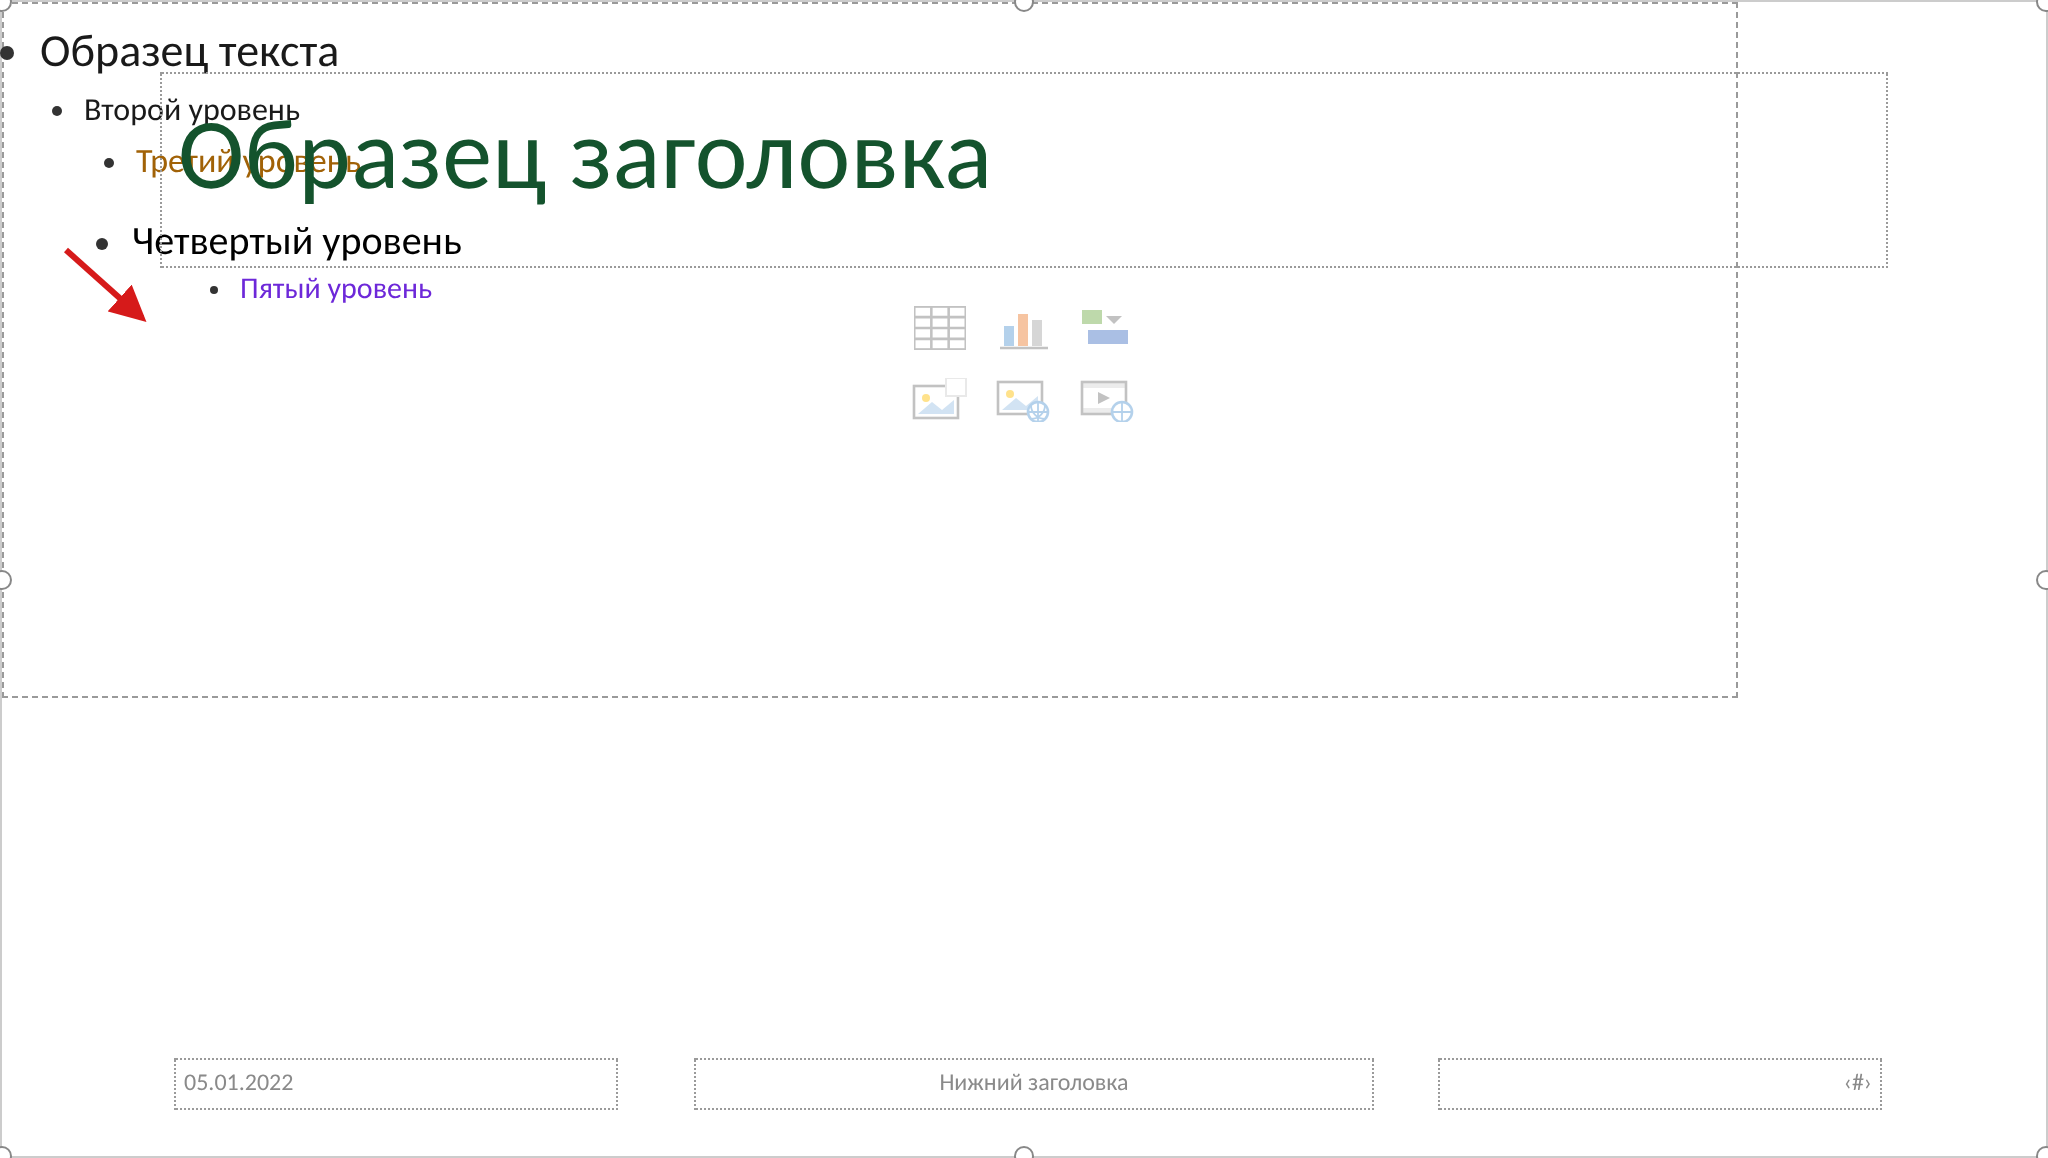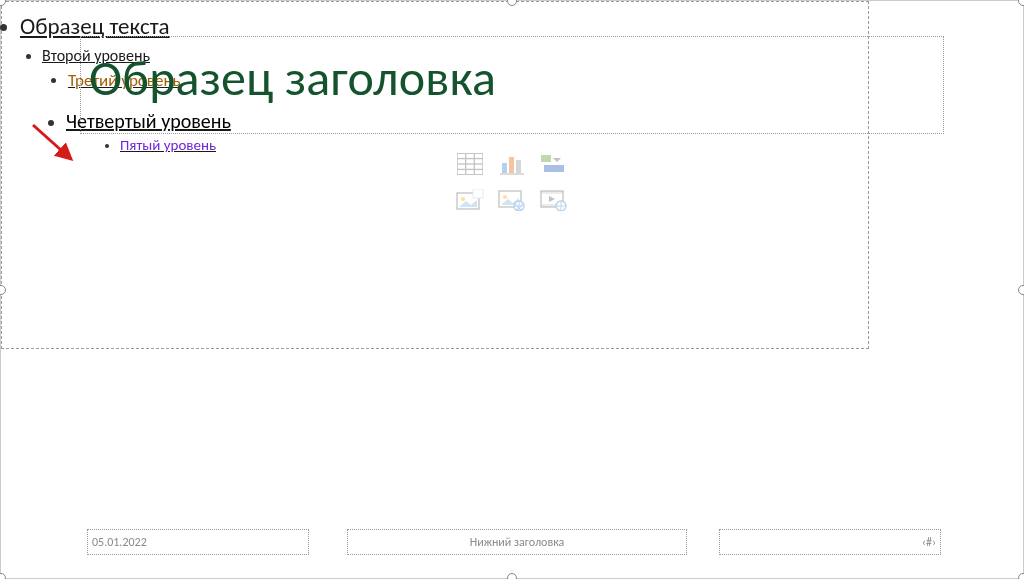--- a/index.html
+++ b/index.html
@@ -14,21 +14,21 @@
   .sel-handle { position: absolute; width: 10px; height: 10px; background: #fff; border: 1px solid #888; border-radius: 50%; }
   .sh-tl { left: -5px; top: -5px; }
   .sh-tm { left: 50%; top: -5px; margin-left: -5px; }
   .sh-tr { right: -5px; top: -5px; }
   .sh-ml { left: -5px; top: 50%; margin-top: -5px; }
   .sh-mr { right: -5px; top: 50%; margin-top: -5px; }
   .sh-bl { left: -5px; bottom: -5px; }
   .sh-bm { left: 50%; bottom: -5px; margin-left: -5px; }
   .sh-br { right: -5px; bottom: -5px; }
 
-  .bullets { padding: 10px 0 0 18px; color: #1a1a1a; text-decoration: underline; }
+  .bullets { padding: 10px 0 0 18px; color: #1a1a1a; }
   .bullets .l1 { font-size: 23px; margin: 0 0 6px 0; list-style: disc; list-style-position: outside; }
   .bullets .l2 { font-size: 16px; margin: 0 0 5px 22px; list-style: disc; }
   .bullets .l3 { font-size: 17px; margin: 0 0 18px 48px; list-style: disc; color:#a16207; }
   .bullets .l4 { font-size: 20px; margin: 0 0 3px 46px; list-style: disc; color:#000000; }
   .bullets .l5 { font-size: 15px; margin: 0 0 0 100px; list-style: disc; color:#6d28d9; }
   .bullets li::marker { color: #333; font-size: 0.9em; }
 
   .placeholder-icons { position: absolute; left: 50%; top: 150px; width: 126px; margin-left: -63px; }
   .placeholder-icons .row { display: flex; gap: 14px; justify-content: center; margin-bottom: 12px; }
   .ph-icon { width: 28px; height: 24px; opacity: 0.45; display:flex; align-items:flex-end; justify-content:center; }

